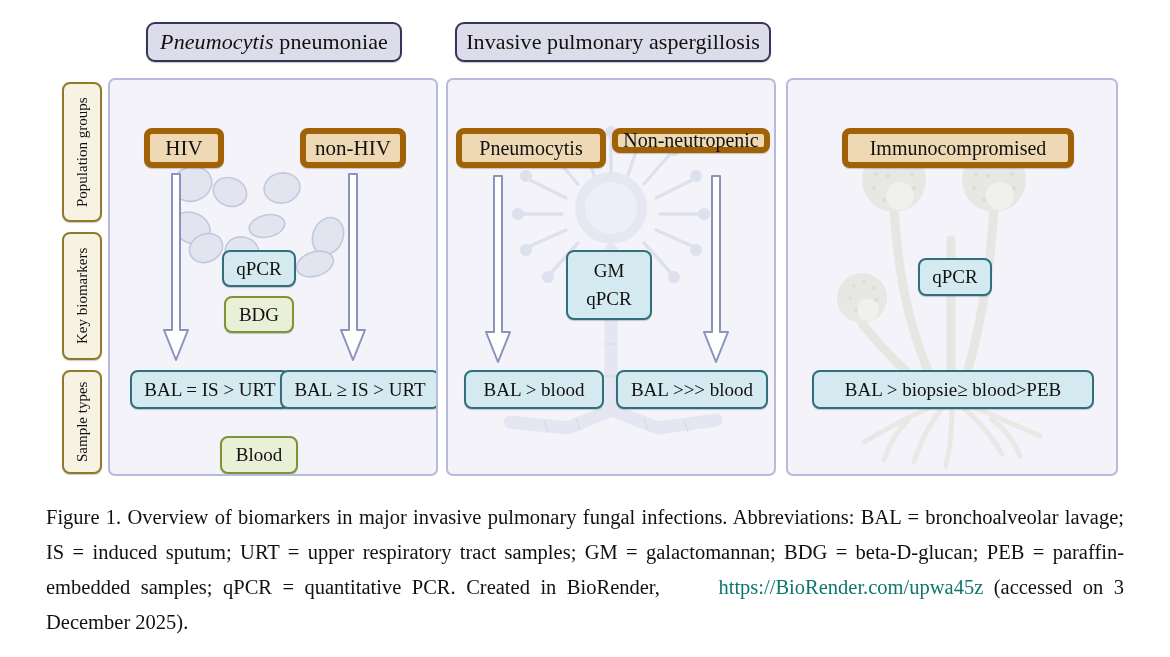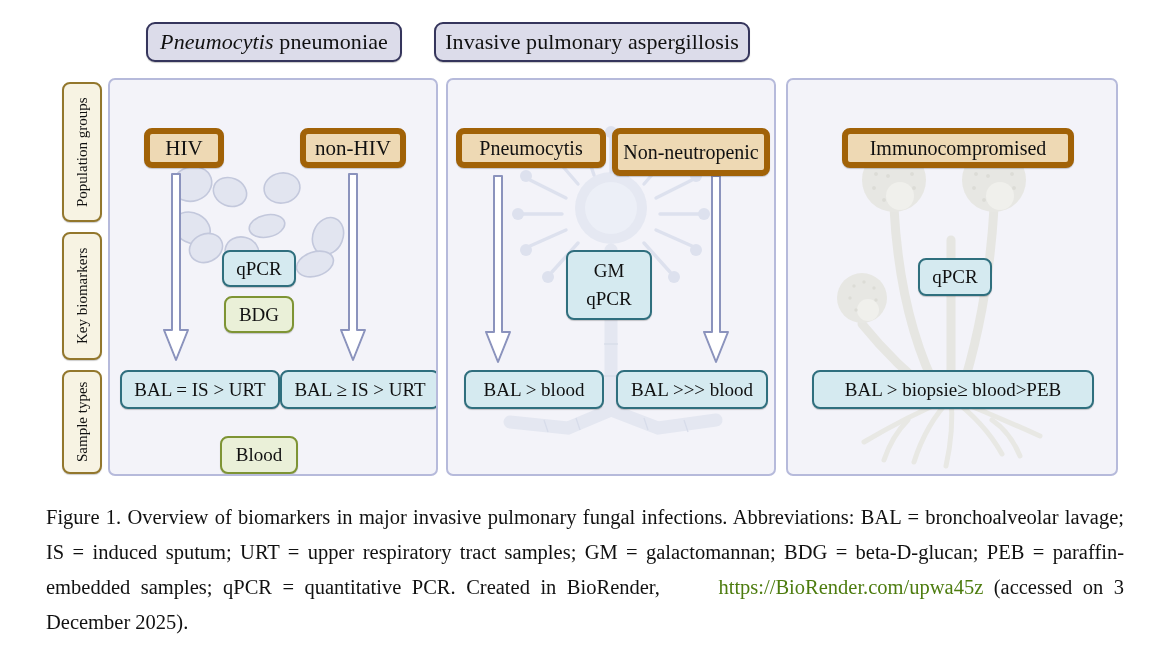--- a/index.html
+++ b/index.html
@@ -26,21 +26,21 @@
     display: flex; align-items: center; justify-content: center;
     font-size: 22px;
     letter-spacing: .1px;
     padding: 0 12px;
     white-space: nowrap;
     box-shadow: 0 1px 1px rgba(0,0,0,.22);
   }
   .header-pill .ital { font-style: italic; padding-right: .26em; }
 
   #hdr-1 { left: 146px; width: 256px; }
-  #hdr-2 { left: 434px; width: 316px; }
+  #hdr-2 { left: 455px; width: 316px; }
   #hdr-3 { left: 790px; width: 328px; }
 
   
   .row-label {
     position: absolute;
     left: 62px;
     width: 40px;
     background: #f7f3e3;
     border: 2px solid #93772c;
     border-radius: 8px;
@@ -89,48 +89,48 @@
   }
   .tan   { background: #eed9b4; border: 6px solid #a16207; }
   .blue  { background: #d5eaf0; border: 2px solid #2f6f7e; }
   .green { background: #eaf0d8; border: 2px solid #7e9434; }
 
   
   #b-hiv      { left: 34px;  top: 48px;  width: 80px;  height: 40px; font-size: 21px; }
   #b-nonhiv   { left: 190px; top: 48px;  width: 106px; height: 40px; font-size: 21px; }
   #b-qpcr-1   { left: 112px; top: 170px; width: 74px;  height: 37px; font-size: 19px; }
   #b-bdg      { left: 114px; top: 216px; width: 70px;  height: 37px; font-size: 19px; }
-  #b-bal-1    { left: 10px;   top: 290px; width: 160px; height: 39px; font-size: 19px; font-family: Liberation Serif, serif; }
+  #b-bal-1    { left: 20px;   top: 290px; width: 160px; height: 39px; font-size: 19px; font-family: Liberation Serif, serif; }
   #b-bal-2    { left: 170px; top: 290px; width: 160px; height: 39px; font-size: 19px; }
   #b-blood    { left: 110px; top: 340px; width: 78px;  height: 38px; font-size: 19px; margin-top: 16px; }
 
   
   #b-neutro    { left: 8px;   top: 48px;  width: 150px; height: 40px; font-size: 20px; }
-  #b-nonneutro { left: 164px; top: 48px;  width: 158px; height: 48px; font-size: 20px; }
+  #b-nonneutro { left: 164px; top: 48px;  width: 158px; height: 25px; font-size: 20px; }
   #b-gm        { left: 118px; top: 170px; width: 86px;  height: 70px;
                  flex-direction: column; font-size: 19px; line-height: 1.45; }
   #b-bal-3     { left: 16px;  top: 290px; width: 140px; height: 39px; font-size: 19px; }
   #b-bal-4     { left: 168px; top: 290px; width: 152px; height: 39px; font-size: 19px; }
 
   
   #b-immuno  { left: 54px; top: 48px;  width: 232px; height: 40px; font-size: 20px; }
   #b-qpcr-3  { left: 130px; top: 178px; width: 74px;  height: 38px; font-size: 19px; }
   #b-bal-5   { left: 24px;  top: 290px; width: 282px; height: 39px; font-size: 19px; }
 
   
   #caption {
     position: absolute;
     left: 46px; top: 500px; width: 1078px;
     font-size: 20.5px;
     line-height: 35px;
     text-align: justify;
     text-justify: inter-word;
   }
   #caption b { font-weight: normal; }
-  #caption .link { color: #4d7c0f; margin-left: 48px; }
+  #caption .link { color: #0f766e; margin-left: 48px; }
 </style>
 </head>
 <body>
 
 <div id="figure-root">
 
   <div class="header-row">
     <div class="header-pill" id="hdr-1">
       <span class="ital">Pneumocytis</span>
         <span>pneumoniae</span>

